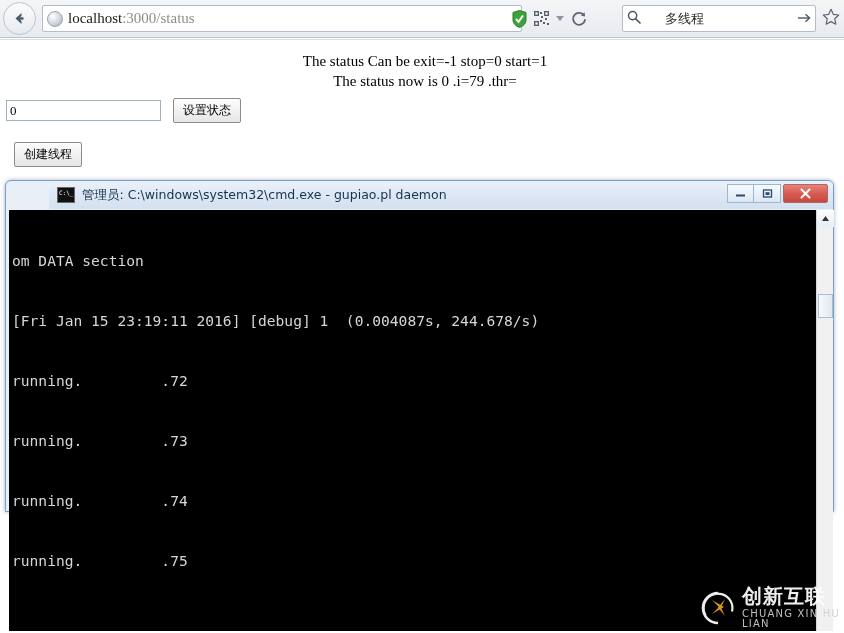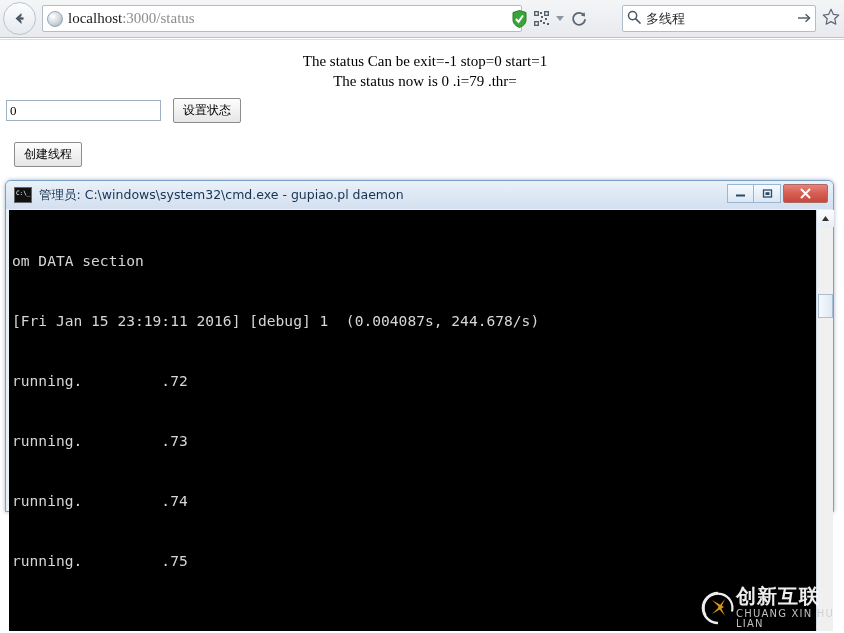--- a/index.html
+++ b/index.html
@@ -71,21 +71,21 @@
   .searchbar {
     position: absolute; left: 622px; top: 5px;
     width: 194px; height: 27px;
     background: #ffffff; border: 1px solid #b3bcc9; border-radius: 2px;
     box-sizing: border-box; display: flex; align-items: center;
     padding: 0 4px;
   }
   .search-ico { width: 14px; height: 14px; margin-right: 5px; flex:none; }
   .search-text {
     flex: 1; font-size: 13px; color: #2b2b2b;
-    font-family: "DejaVu Sans", sans-serif; white-space: nowrap;
+    font-family: "DejaVu Sans", sans-serif; white-space: nowrap; margin-left: 19px;
   }
   .go-arrow { width: 14px; height: 12px; flex:none; }
   .star-btn { position: absolute; left: 822px; top: 8px; width: 18px; height: 18px; }
 
   
   .page {
     position: absolute; left: 0; top: 39px;
     width: 844px; height: 594px;
     background: #ffffff;
     border-top: 1px solid #d7dde5;
@@ -122,20 +122,21 @@
 
   
   .console-win {
     position: absolute; left: 5px; top: 180px;
     width: 829px; height: 332px;
     background: #e9eff7;
     border: 1px solid #7a9ec4;
     border-top-left-radius: 6px; border-top-right-radius: 6px;
     box-sizing: border-box;
     box-shadow: 0 0 4px rgba(60,90,130,.45);
+    padding-left: 43px;
   }
   .console-title {
     position: relative;
     height: 28px;
     background: linear-gradient(to bottom,#eaf1f9 0%,#dfe9f5 45%,#d3e0ef 100%);
     border-top-left-radius: 5px; border-top-right-radius: 5px;
     display: flex; align-items: center;
   }
   .cmd-ico {
     width: 16px; height: 14px; margin-left: 8px; margin-right: 7px;
@@ -205,21 +206,21 @@
     position: absolute; left: 1px; top: 84px;
     width: 15px; height: 24px;
     background: linear-gradient(to right,#f7fafd,#dfe8f2);
     border: 1px solid #a9bdd2;
     box-sizing: border-box;
   }
 
   
   .watermark {
     position: absolute; left: 700px; top: 586px;
-    display: flex; align-items: center; 
+    display: flex; align-items: center; gap: 6px;
     opacity: .93; pointer-events: none;
   }
   .wm-logo { width: 36px; height: 36px; flex: none; }
   .wm-texts { display: flex; flex-direction: column; line-height: 1; }
   .wm-cn {
     font-family: "DejaVu Sans", sans-serif;
     font-size: 20px; font-weight: bold; color: #ffffff; letter-spacing: 1px;
   }
   .wm-en {
     font-family: "DejaVu Sans", sans-serif;

